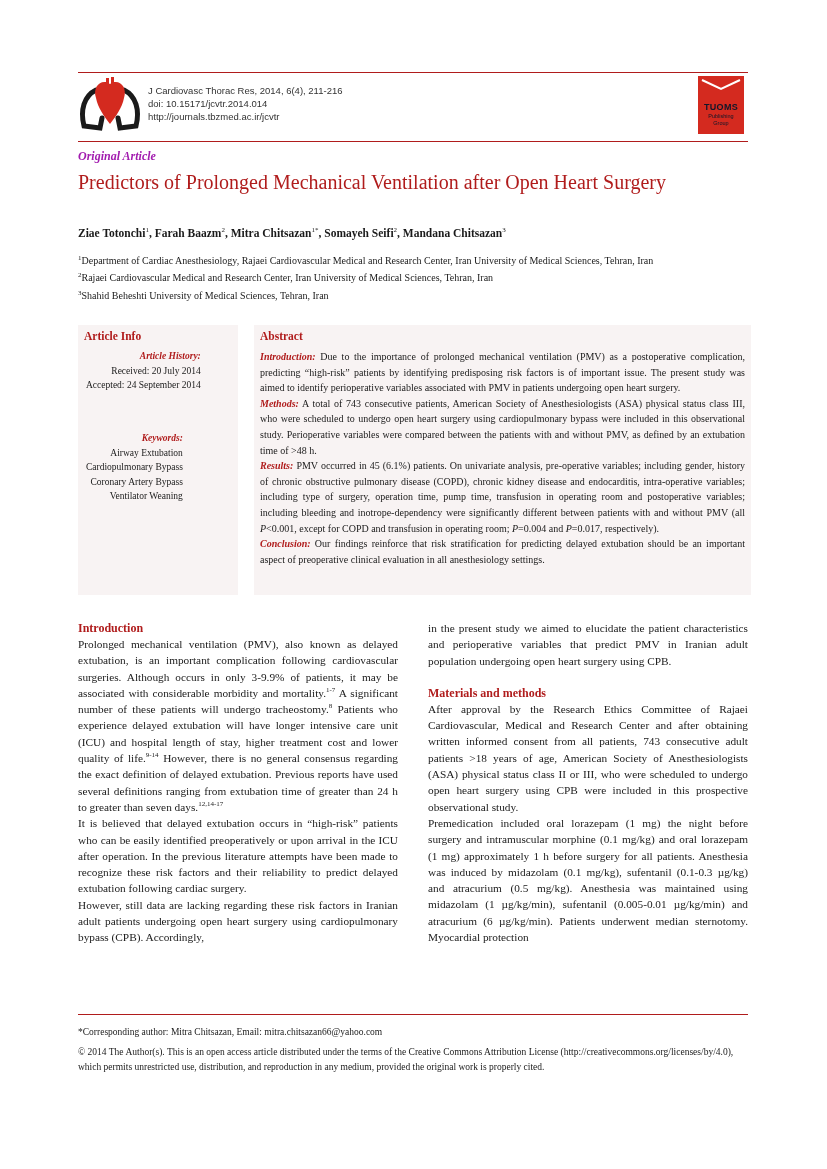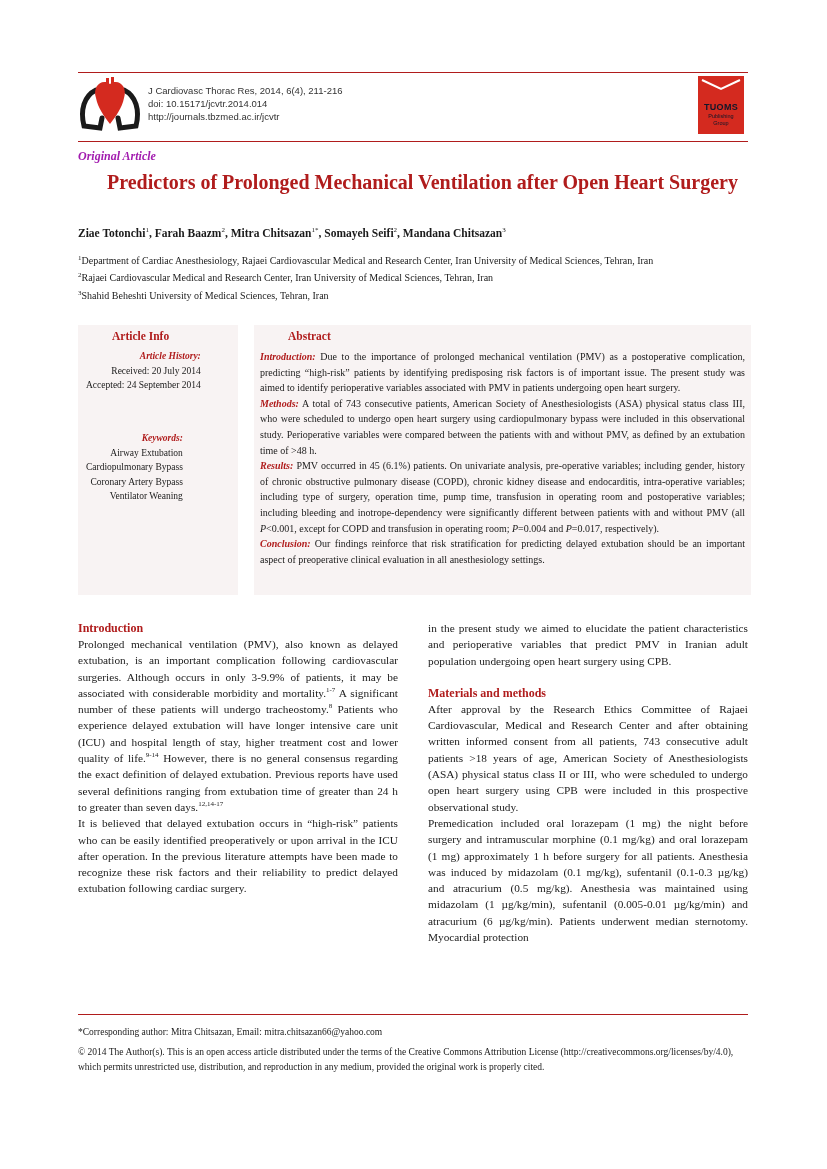--- a/index.html
+++ b/index.html
@@ -14,29 +14,29 @@
   .logo-left { position: absolute; left: 0; top: 76px; width: 64px; height: 62px; }
   .journal-meta { position: absolute; left: 70px; top: 84px; font-family: "Liberation Sans", "DejaVu Sans", sans-serif;
                   font-size: 9.5px; line-height: 13px; color: #333; }
   .logo-right { position: absolute; left: 620px; top: 76px; width: 46px; height: 58px; background: #d42a1f;
                 color: #0f172a; font-family: "Liberation Sans", "DejaVu Sans", sans-serif; text-align: center; }
   .logo-right .chev { position: absolute; left: 3px; top: 3px; width: 40px; height: 12px; }
   .logo-right .brand { position: absolute; left: 0; top: 26px; width: 46px; font-size: 9px; font-weight: bold; letter-spacing: 0.3px; }
   .logo-right .sub { position: absolute; left: 0; top: 37px; width: 46px; font-size: 5.5px; line-height: 6.5px; }
 
   .article-type { position: absolute; top: 149px; left: 0; color: #a21caf; font-style: italic; font-weight: bold; font-size: 12px; }
-  .title { position: absolute; top: 170px; left: 0; width: 660px; color: #b01c1c; font-weight: bold; font-size: 20px; line-height: 25px; margin: 0; text-align: right; }
+  .title { position: absolute; top: 170px; left: 0; width: 660px; color: #b01c1c; font-weight: normal; font-size: 20px; line-height: 25px; margin: 0; }
   .authors { position: absolute; top: 226px; left: 0; font-weight: bold; font-size: 11.5px; }
   .authors sup, .affils sup { font-size: 7px; font-weight: normal; }
   .affils { position: absolute; top: 251px; left: 0; width: 670px; font-size: 10px; line-height: 14px; }
 
   
   .info-box { position: absolute; top: 325px; left: 0; width: 160px; height: 270px; background: #f8f3f3; }
   .abstract-box { position: absolute; top: 325px; left: 176px; width: 497px; height: 270px; background: #f8f3f3; }
-  .box-h { color: #b01c1c; font-weight: bold; font-size: 11.5px; position: absolute; left: 6px; top: 5px; margin-left: 28px; }
+  .box-h { color: #b01c1c; font-weight: bold; font-size: 11.5px; position: absolute; left: 6px; top: 5px; }
   .info-sub { color: #b01c1c; font-style: italic; font-weight: bold; font-size: 9.5px; }
   .info-block { position: absolute; left: 8px; font-size: 9.5px; line-height: 14.5px; text-align: right; }
   .abstract-text { position: absolute; left: 6px; top: 24px; width: 485px; font-size: 10px; line-height: 15.6px; text-align: justify; }
   .abstract-text p { margin: 0; }
   .lbl { color: #b01c1c; font-style: italic; font-weight: bold; }
 
   
   .col { position: absolute; top: 620px; width: 320px; font-size: 11.3px; line-height: 16.3px; text-align: justify; }
   .col.left { left: 0; }
   .col.right { left: 350px; }
@@ -120,20 +120,21 @@
       <p><span class="lbl">Methods:</span> <span>A total of 743 consecutive patients, American Society of Anesthesiologists (ASA) physical status class III, who were scheduled to undergo open heart surgery using cardiopulmonary bypass were included in this observational study. Perioperative variables were compared between the patients with and without PMV, as defined by an extubation time of &gt;48 h.</span></p>
       <p><span class="lbl">Results:</span> <span>PMV occurred in 45 (6.1%) patients. On univariate analysis, pre-operative variables; including gender, history of chronic obstructive pulmonary disease (COPD), chronic kidney disease and endocarditis, intra-operative variables; including type of surgery, operation time, pump time, transfusion in operating room and postoperative variables; including bleeding and inotrope-dependency were significantly different between patients with and without PMV (all </span><i>P</i><span>&lt;0.001, except for COPD and transfusion in operating room; </span><i>P</i><span>=0.004 and </span><i>P</i><span>=0.017, respectively).</span></p>
       <p><span class="lbl">Conclusion:</span> <span>Our findings reinforce that risk stratification for predicting delayed extubation should be an important aspect of preoperative clinical evaluation in all anesthesiology settings.</span></p>
     </div>
   </div>
 
   <div class="col left">
     <h2 class="sec-h">Introduction</h2>
     <p><span>Prolonged mechanical ventilation (PMV), also known as delayed extubation, is an important complication following cardiovascular surgeries. Although occurs in only 3-9.9% of patients, it may be associated with considerable morbidity and mortality.</span><sup class="ref">1-7</sup><span> A significant number of these patients will undergo tracheostomy.</span><sup class="ref">8</sup><span> Patients who experience delayed extubation will have longer intensive care unit (ICU) and hospital length of stay, higher treatment cost and lower quality of life.</span><sup class="ref">9-14</sup><span> However, there is no general consensus regarding the exact definition of delayed extubation. Previous reports have used several definitions ranging from extubation time of greater than 24 h to greater than seven days.</span><sup class="ref">12,14-17</sup></p>
     <p>It is believed that delayed extubation occurs in “high-risk” patients who can be easily identified preoperatively or upon arrival in the ICU after operation. In the previous literature attempts have been made to recognize these risk factors and their reliability to predict delayed extubation following cardiac surgery.</p>
+    <p>However, still data are lacking regarding these risk factors in Iranian adult patients undergoing open heart surgery using cardiopulmonary bypass (CPB). Accordingly,</p>
   </div>
 
   <div class="col right">
     <p>in the present study we aimed to elucidate the patient characteristics and perioperative variables that predict PMV in Iranian adult population undergoing open heart surgery using CPB.</p>
     <div class="gap"></div>
     <h2 class="sec-h">Materials and methods</h2>
     <p>After approval by the Research Ethics Committee of Rajaei Cardiovascular, Medical and Research Center and after obtaining written informed consent from all patients, 743 consecutive adult patients &gt;18 years of age, American Society of Anesthesiologists (ASA) physical status class II or III, who were scheduled to undergo open heart surgery using CPB were included in this prospective observational study.</p>
     <p>Premedication included oral lorazepam (1 mg) the night before surgery and intramuscular morphine (0.1 mg/kg) and oral lorazepam (1 mg) approximately 1 h before surgery for all patients. Anesthesia was induced by midazolam (0.1 mg/kg), sufentanil (0.1-0.3 µg/kg) and atracurium (0.5 mg/kg). Anesthesia was maintained using midazolam (1 µg/kg/min), sufentanil (0.005-0.01 µg/kg/min) and atracurium (6 µg/kg/min). Patients underwent median sternotomy. Myocardial protection</p>
   </div>
 

